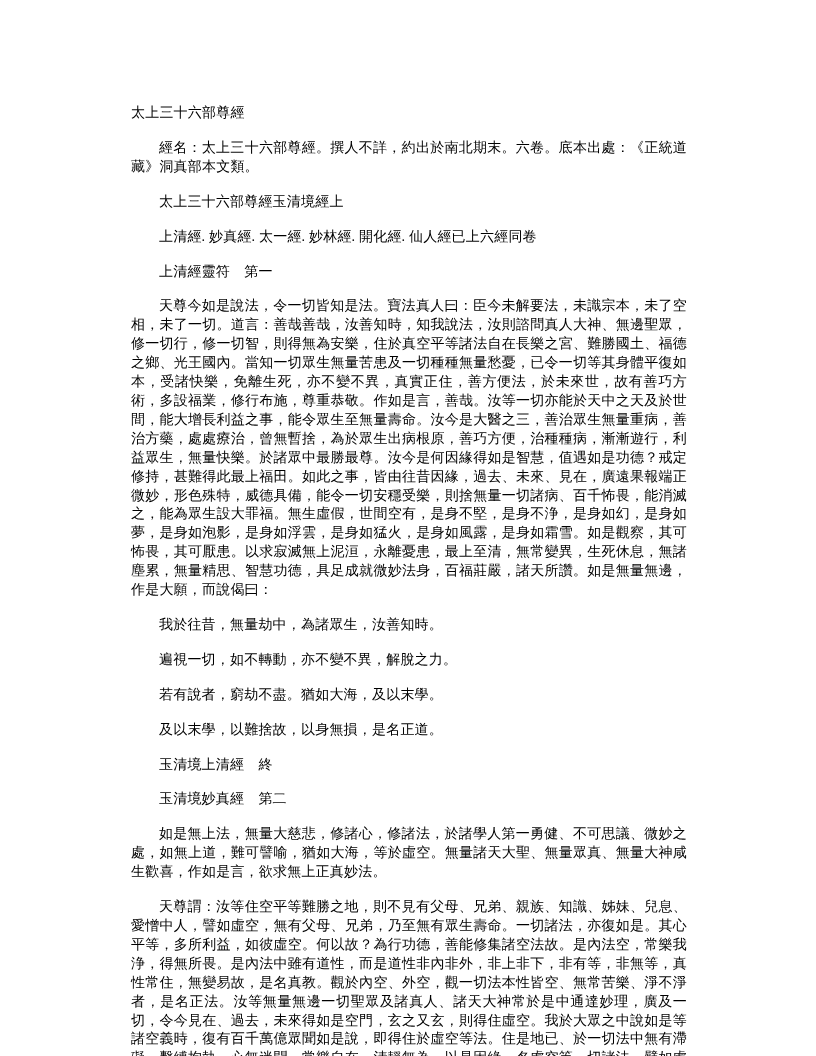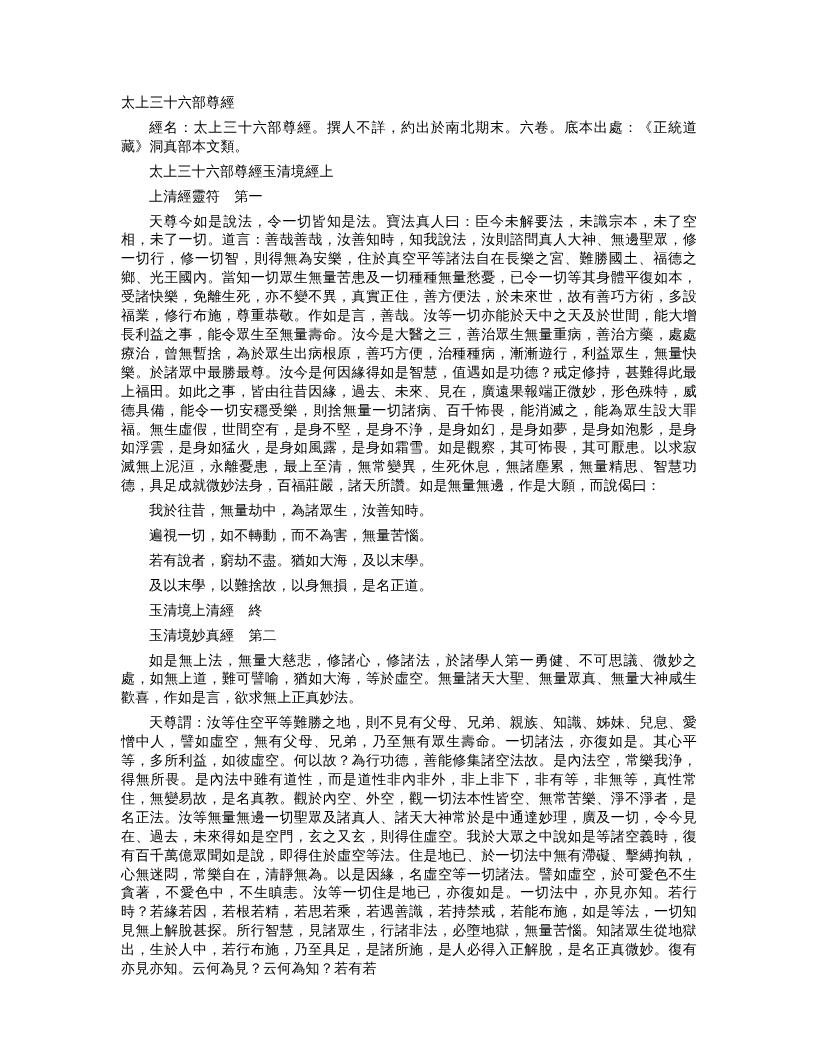--- a/index.html
+++ b/index.html
@@ -21,40 +21,41 @@
     width: 588px;
     color: #000000;
     font-family: "Liberation Serif", "DejaVu Serif", serif;
     font-size: 14px;
     line-height: 18.9px;
     text-align: justify;
     text-justify: inter-ideograph;
     letter-spacing: 0.2px;
   }
   .content p {
-    margin: 6px;
+    margin: 16px;
     padding: 0;
     text-indent: 2em;
   }
   .content p.no-indent {
     text-indent: 0;
   }
 </style>
 </head>
 <body>
 
 <div class="page">
   <div class="content">
     <p class="no-indent">太上三十六部尊經</p>
     <p>經名：太上三十六部尊經。撰人不詳，約出於南北期末。六卷。底本出處：《正統道藏》洞真部本文類。</p>
     <p>太上三十六部尊經玉清境經上</p>
+    <p>上清經. 妙真經. 太一經. 妙林經. 開化經. 仙人經已上六經同卷</p>
     <p>上清經靈符　第一</p>
     <p>天尊今如是說法，令一切皆知是法。寶法真人曰：臣今未解要法，未識宗本，未了空相，未了一切。道言：善哉善哉，汝善知時，知我說法，汝則諮問真人大神、無邊聖眾，修一切行，修一切智，則得無為安樂，住於真空平等諸法自在長樂之宮、難勝國土、福德之鄉、光王國內。當知一切眾生無量苦患及一切種種無量愁憂，已令一切等其身體平復如本，受諸快樂，免離生死，亦不變不異，真實正住，善方便法，於未來世，故有善巧方術，多設福業，修行布施，尊重恭敬。作如是言，善哉。汝等一切亦能於天中之天及於世間，能大增長利益之事，能令眾生至無量壽命。汝今是大醫之三，善治眾生無量重病，善治方藥，處處療治，曾無暫捨，為於眾生出病根原，善巧方便，治種種病，漸漸遊行，利益眾生，無量快樂。於諸眾中最勝最尊。汝今是何因緣得如是智慧，值遇如是功德？戒定修持，甚難得此最上福田。如此之事，皆由往昔因緣，過去、未來、見在，廣遠果報端正微妙，形色殊特，威德具備，能令一切安穩受樂，則捨無量一切諸病、百千怖畏，能消滅之，能為眾生設大罪福。無生虛假，世間空有，是身不堅，是身不浄，是身如幻，是身如夢，是身如泡影，是身如浮雲，是身如猛火，是身如風露，是身如霜雪。如是觀察，其可怖畏，其可厭患。以求寂滅無上泥洹，永離憂患，最上至清，無常變異，生死休息，無諸塵累，無量精思、智慧功德，具足成就微妙法身，百福莊嚴，諸天所讚。如是無量無邊，作是大願，而說偈曰：</p>
     <p>我於往昔，無量劫中，為諸眾生，汝善知時。</p>
-    <p>遍視一切，如不轉動，而不為害，無量苦惱。</p>
+    <p>遍視一切，如不轉動，亦不變不異，解脫之力。</p>
     <p>若有說者，窮劫不盡。猶如大海，及以末學。</p>
     <p>及以末學，以難捨故，以身無損，是名正道。</p>
     <p>玉清境上清經　終</p>
     <p>玉清境妙真經　第二</p>
     <p>如是無上法，無量大慈悲，修諸心，修諸法，於諸學人第一勇健、不可思議、微妙之處，如無上道，難可譬喻，猶如大海，等於虛空。無量諸天大聖、無量眾真、無量大神咸生歡喜，作如是言，欲求無上正真妙法。</p>
     <p>天尊謂：汝等住空平等難勝之地，則不見有父母、兄弟、親族、知識、姊妹、兒息、愛憎中人，譬如虛空，無有父母、兄弟，乃至無有眾生壽命。一切諸法，亦復如是。其心平等，多所利益，如彼虛空。何以故？為行功德，善能修集諸空法故。是內法空，常樂我浄，得無所畏。是內法中雖有道性，而是道性非內非外，非上非下，非有等，非無等，真性常住，無變易故，是名真教。觀於內空、外空，觀一切法本性皆空、無常苦樂、淨不淨者，是名正法。汝等無量無邊一切聖眾及諸真人、諸天大神常於是中通達妙理，廣及一切，令今見在、過去，未來得如是空門，玄之又玄，則得住虛空。我於大眾之中說如是等諸空義時，復有百千萬億眾聞如是說，即得住於虛空等法。住是地已、於一切法中無有滯礙、擊縛拘執，心無迷悶，常樂自在，清靜無為。以是因緣，名虛空等一切諸法。譬如虛空，於可愛色不生貪著，不愛色中，不生瞋恚。汝等一切住是地已，亦復如是。一切法中，亦見亦知。若行時？若緣若因，若根若精，若思若乘，若遇善識，若持禁戒，若能布施，如是等法，一切知見無上解脫甚探。所行智慧，見諸眾生，行諸非法，必墮地獄，無量苦惱。知諸眾生從地獄出，生於人中，若行布施，乃至具足，是諸所施，是人必得入正解脫，是名正真微妙。復有亦見亦知。云何為見？云何為知？若有若</p>
   </div>
 </div>
 
 </body></html>

